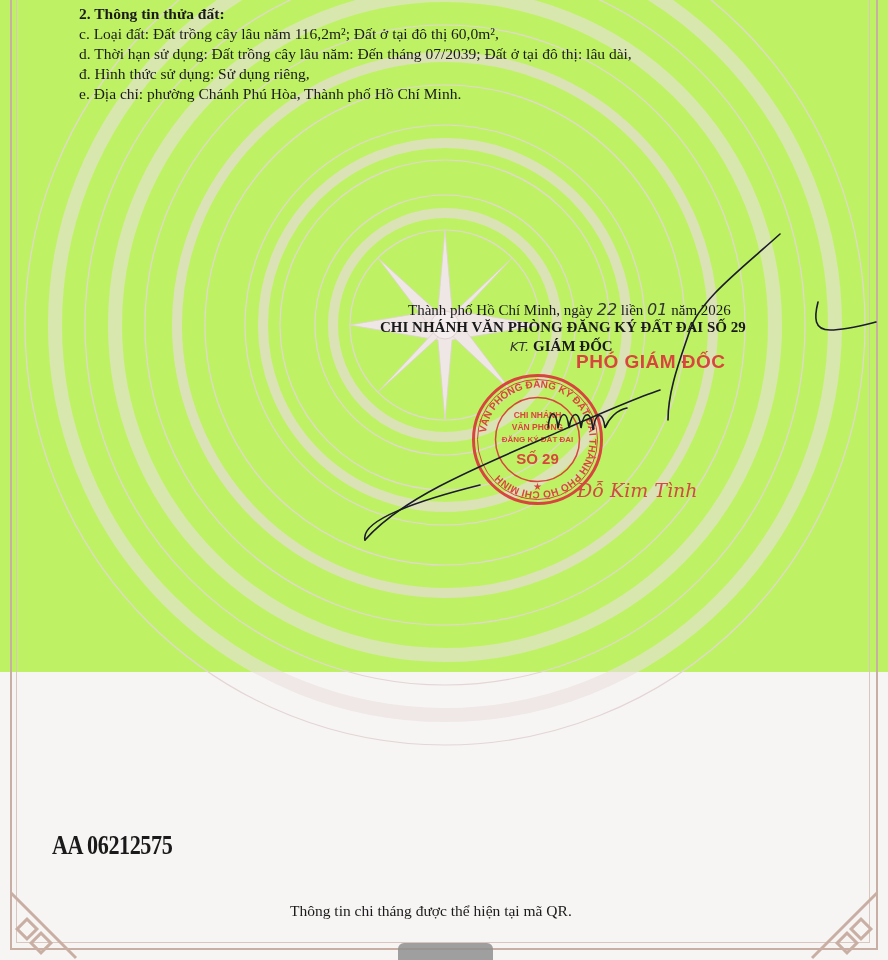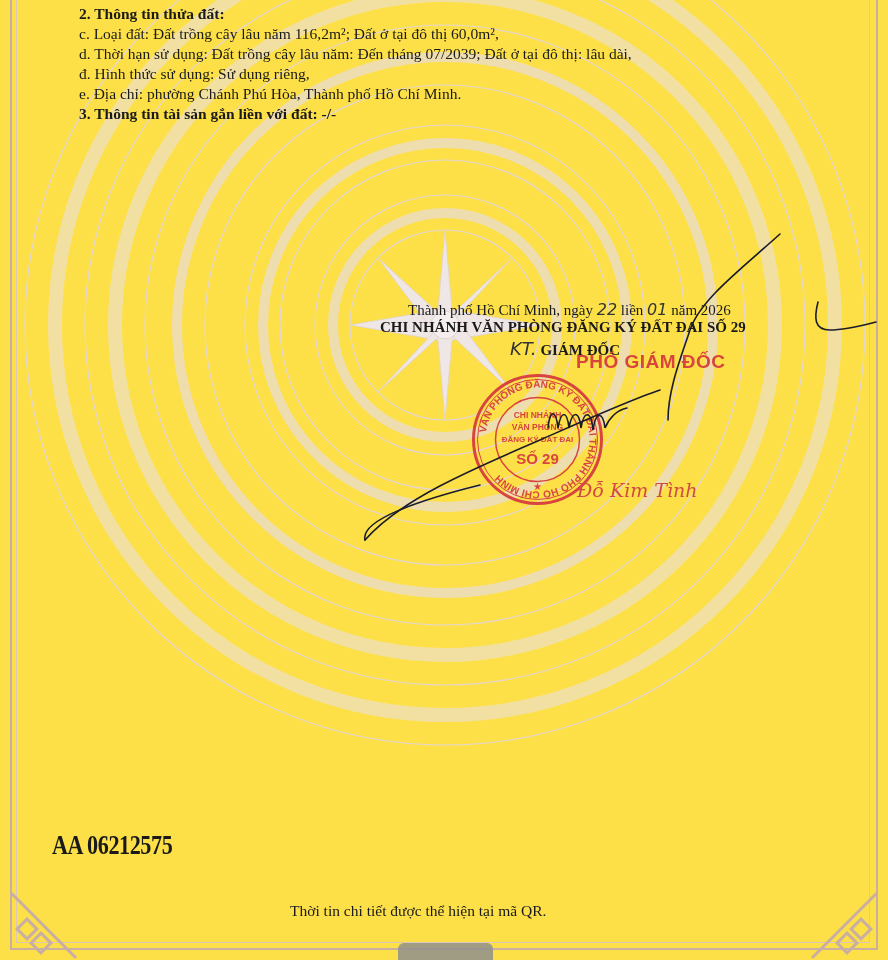--- a/index.html
+++ b/index.html
@@ -3,22 +3,22 @@
 <meta charset="utf-8">
 <style>
   html, body { margin: 0; padding: 0; }
   body {
     width: 888px; height: 960px; overflow: hidden; position: relative;
     background: #f7f5f4;
     font-family: "Liberation Serif", "DejaVu Serif", serif;
     color: #1a1a1a;
   }
   .page {
-    position: absolute; left: 0; top: 0; width: 888px; height: 960px;
-    background: #fde047;
+    position: absolute; left: 0; top: 0; width: 888px; height: 672px;
+    background: #bef264;
   }
   .border-outer {
     position: absolute; left: 10px; top: -4px; width: 864px; height: 952px;
     border-left: 2px solid #c9aea4; border-right: 2px solid #c9aea4;
     border-bottom: 2px solid #c9aea4;
   }
   .border-inner {
     position: absolute; left: 16px; top: -4px; width: 852px; height: 946px;
     border-left: 1px solid #d8c6bf; border-right: 1px solid #d8c6bf;
     border-bottom: 1px solid #d8c6bf;
@@ -29,21 +29,21 @@
   }
   .text-block .line { white-space: nowrap; }
   .bold { font-weight: bold; }
   .line-ab { position: relative; width: 700px; }
   .line-ab .right { position: absolute; left: 381px; top: 0; }
   .signature-area { position: absolute; left: 380px; top: 300px; width: 460px; }
   .sig-date { position: absolute; left: 28px; top: 0; font-size: 15px; white-space: nowrap; }
   .sig-date .hand { font-family: "DejaVu Sans", sans-serif; font-style: italic; font-size: 16px; color: #333; }
   .sig-office { position: absolute; left: 0; top: 19px; font-size: 15px; font-weight: bold; white-space: nowrap; }
   .sig-role { position: absolute; left: 130px; top: 38px; font-size: 15px; font-weight: bold; white-space: nowrap; }
-  .sig-role .kt { font-family: "DejaVu Sans", sans-serif; font-style: italic; font-weight: normal; font-size: 18px; color: #333; margin-right: 4px; }
+  .sig-role .kt { font-family: "DejaVu Sans", sans-serif; font-style: italic; font-weight: normal; font-size: 13px; color: #333; margin-right: 4px; }
   .sig-deputy {
     position: absolute; left: 196px; top: 51px; font-family: "Liberation Sans", sans-serif;
     font-weight: bold; font-size: 19px; color: #d8453e; letter-spacing: 0.5px; white-space: nowrap;
   }
   .seal { position: absolute; left: 470px; top: 372px; width: 135px; height: 135px; }
   .signer-name {
     position: absolute; left: 577px; top: 479px; font-family: "DejaVu Serif", serif;
     font-style: italic; font-weight: normal; font-size: 19px; color: #d14a44; white-space: nowrap;
   }
   .pen { position: absolute; left: 0; top: 0; pointer-events: none; }
@@ -109,21 +109,20 @@
       <rect x="32" y="44" width="14" height="14" transform="rotate(45 39 51)"></rect>
     </g>
   </svg>
 
   <div class="text-block">
     <div class="line bold">2. Thông tin thửa đất:</div>
     <div class="line">c. Loại đất: Đất trồng cây lâu năm 116,2m²; Đất ở tại đô thị 60,0m²,</div>
     <div class="line">d. Thời hạn sử dụng: Đất trồng cây lâu năm: Đến tháng 07/2039; Đất ở tại đô thị: lâu dài,</div>
     <div class="line">đ. Hình thức sử dụng: Sử dụng riêng,</div>
     <div class="line">e. Địa chỉ: phường Chánh Phú Hòa, Thành phố Hồ Chí Minh.</div>
-    <div class="line bold">3. Thông tin tài sản gắn liền với đất: -/-</div>
   </div>
 
   <div class="signature-area">
     <div class="sig-date">
       <span>Thành phố Hồ Chí Minh, ngày</span>
       <span class="hand">22</span>
       <span>liền</span>
       <span class="hand">01</span>
       <span>năm 2026</span>
     </div>
@@ -157,16 +156,16 @@
     <g fill="none" stroke="#1b1b2a" stroke-width="1.6" stroke-linecap="round">
       <path d="M780,234 C740,270 700,300 690,330 C680,360 668,390 668,420"></path>
       <path d="M365,540 C400,500 470,470 540,440 C590,418 630,400 660,390"></path>
       <path d="M365,540 C360,520 420,500 480,485"></path>
       <path d="M548,428 c2,-20 8,-18 10,0 c3,-18 9,-18 11,0 c3,-18 10,-18 12,0 c3,-18 10,-18 12,2 c3,-20 10,-18 12,-2 c4,-10 12,-18 22,-20"></path>
       <path d="M818,302 C814,318 814,330 830,330 C845,330 860,326 876,322"></path>
     </g>
   </svg>
 
   <div class="serial">AA 06212575</div>
-  <div class="qr-note">Thời tin chi tiết được thể hiện tại mã QR.</div>
+  <div class="qr-note">Thông tin chi tháng được thể hiện tại mã QR.</div>
 
   <div class="bottom-tab"></div>
 </div>
 
 </body></html>

